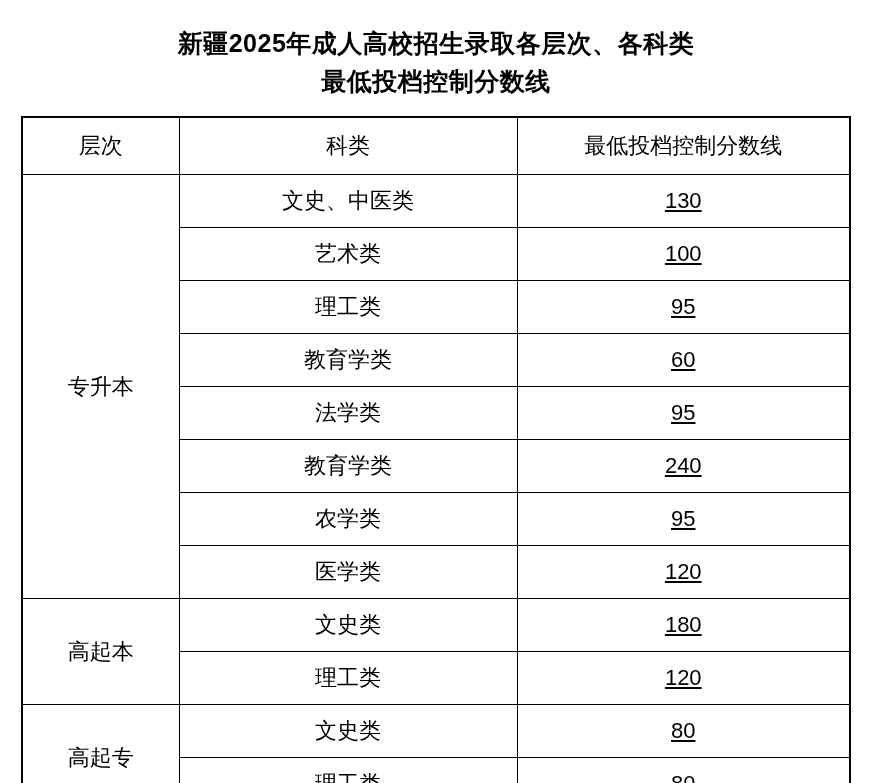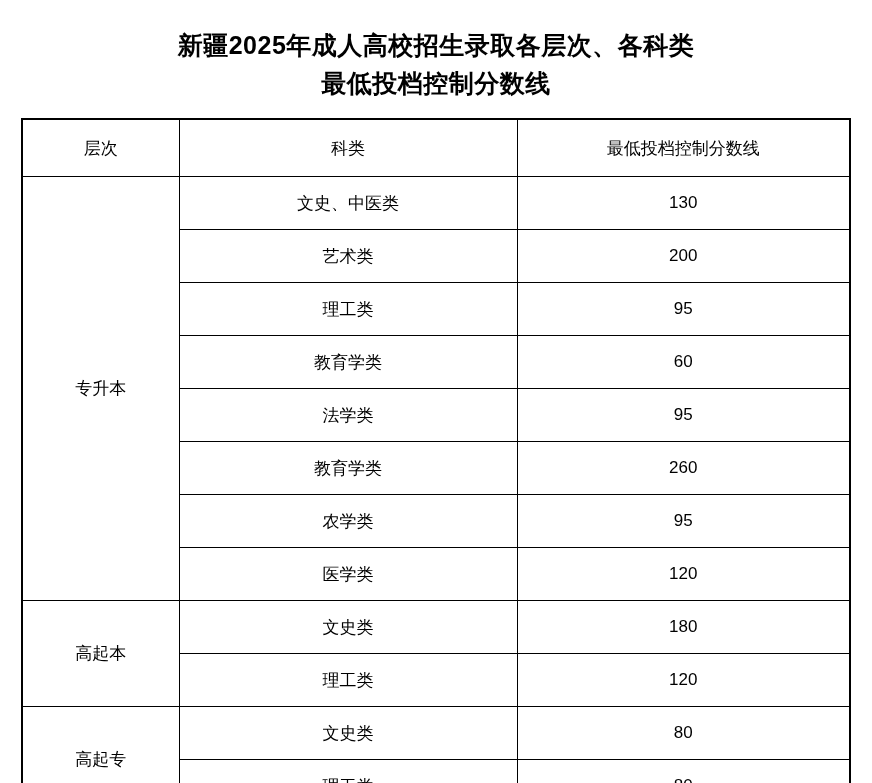--- a/index.html
+++ b/index.html
@@ -19,40 +19,39 @@
     height: 783px;
     position: relative;
     box-sizing: border-box;
   }
   .title {
     text-align: center;
     font-size: 25px;
     font-weight: bold;
     letter-spacing: 0.5px;
     line-height: 38px;
-    padding-top: 18px;
+    padding-top: 24px;
     font-family: "Liberation Sans", "DejaVu Sans", sans-serif;
-    margin-top: 8px;
   }
   .title-line {
     display: block;
   }
   table.score-table {
     border-collapse: collapse;
     table-layout: fixed;
     margin: 16px auto 0 auto;
     width: 828px;
     border: 2px solid #000000;
   }
   table.score-table td,
   table.score-table th {
     border: 1px solid #000000;
     text-align: center;
     vertical-align: middle;
-    font-size: 17px;
+    font-size: 22px;
     font-weight: normal;
     padding: 0;
     height: 52px;
     font-family: "Liberation Sans", "DejaVu Sans", sans-serif;
   }
   table.score-table th {
     height: 56px;
   }
   .col-level { width: 157px; }
   .col-category { width: 338px; }
@@ -76,20 +75,21 @@
   }
   .group-start td {
     border-top: 2px solid #000000;
   }
   .last-row td {
     border-bottom: 2px solid #000000;
   }
   .num {
     font-family: "Liberation Serif", "DejaVu Serif", serif;
     font-size: 17px;
+    text-decoration: underline;
   }
 </style>
 </head>
 <body>
 
 <div class="page">
 
   <div class="title">
     <span class="title-line">新疆2025年成人高校招生录取各层次、各科类</span>
     <span class="title-line">最低投档控制分数线</span>
@@ -109,37 +109,37 @@
       </tr>
     </thead>
     <tbody id="table-body">
         <tr class="group-start">
           <td class="level-cell" rowspan="8">专升本</td>
           <td>文史、中医类</td>
           <td class="score-cell num">130</td>
         </tr>
         <tr>
           <td>艺术类</td>
-          <td class="score-cell num">200</td>
+          <td class="score-cell num">100</td>
         </tr>
         <tr>
           <td>理工类</td>
           <td class="score-cell num">95</td>
         </tr>
         <tr>
           <td>教育学类</td>
           <td class="score-cell num">60</td>
         </tr>
         <tr>
           <td>法学类</td>
           <td class="score-cell num">95</td>
         </tr>
         <tr>
           <td>教育学类</td>
-          <td class="score-cell num">260</td>
+          <td class="score-cell num">240</td>
         </tr>
         <tr>
           <td>农学类</td>
           <td class="score-cell num">95</td>
         </tr>
         <tr>
           <td>医学类</td>
           <td class="score-cell num">120</td>
         </tr>
         <tr class="group-start">

